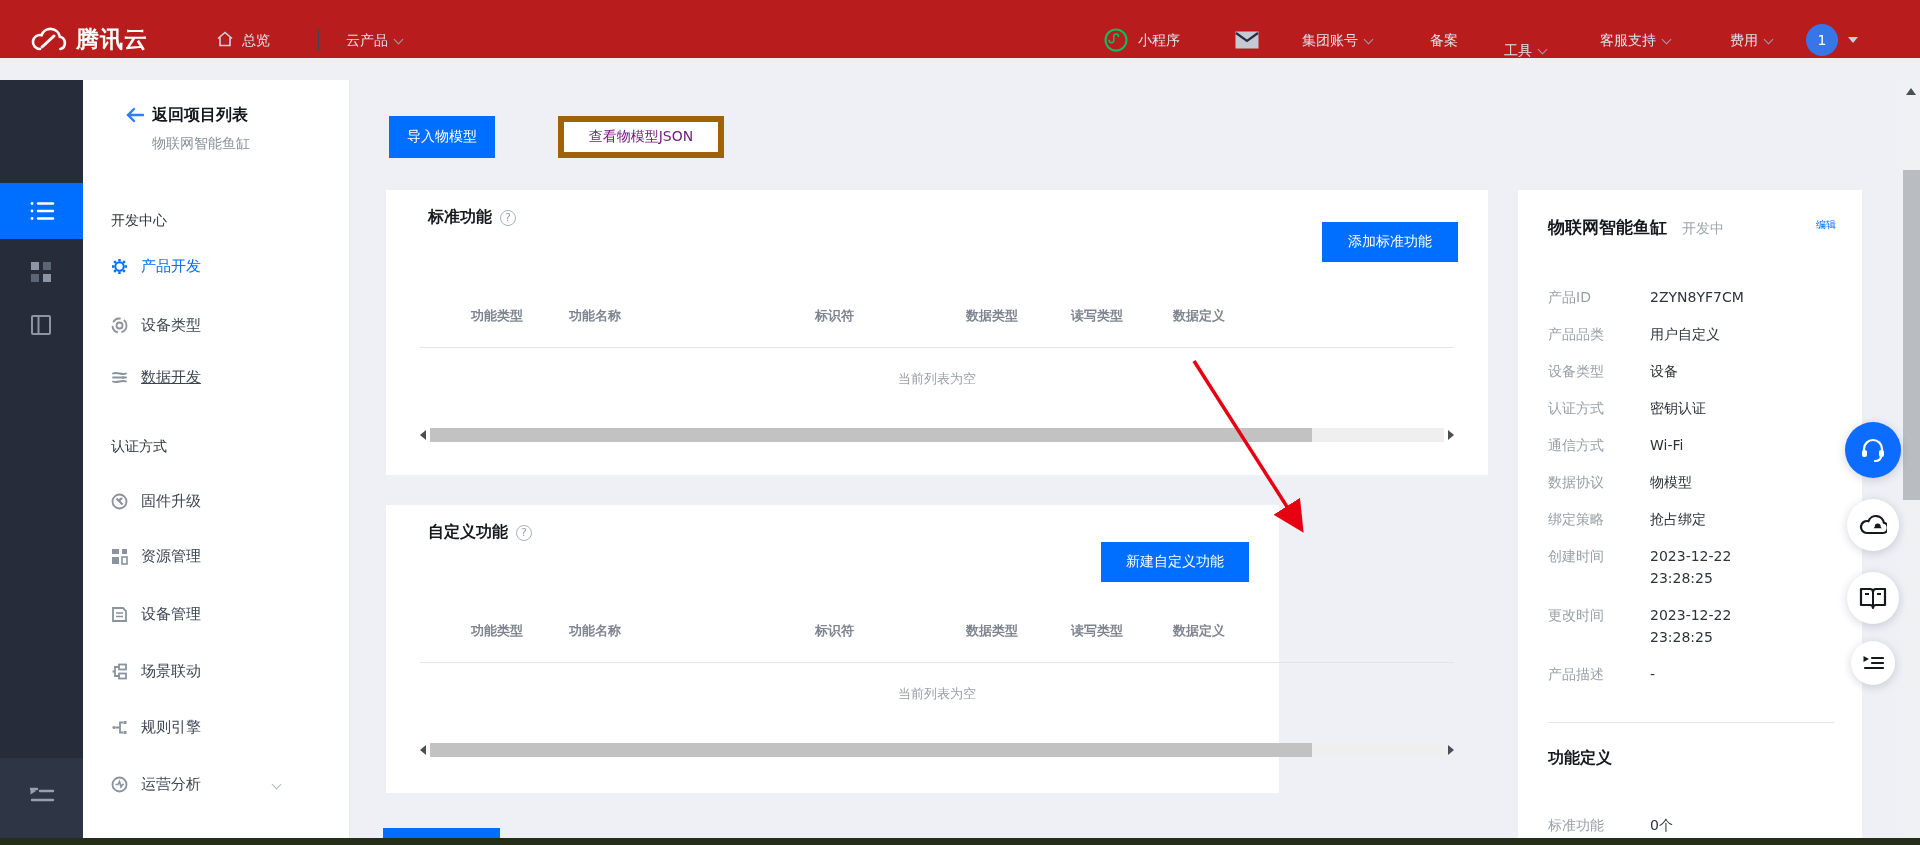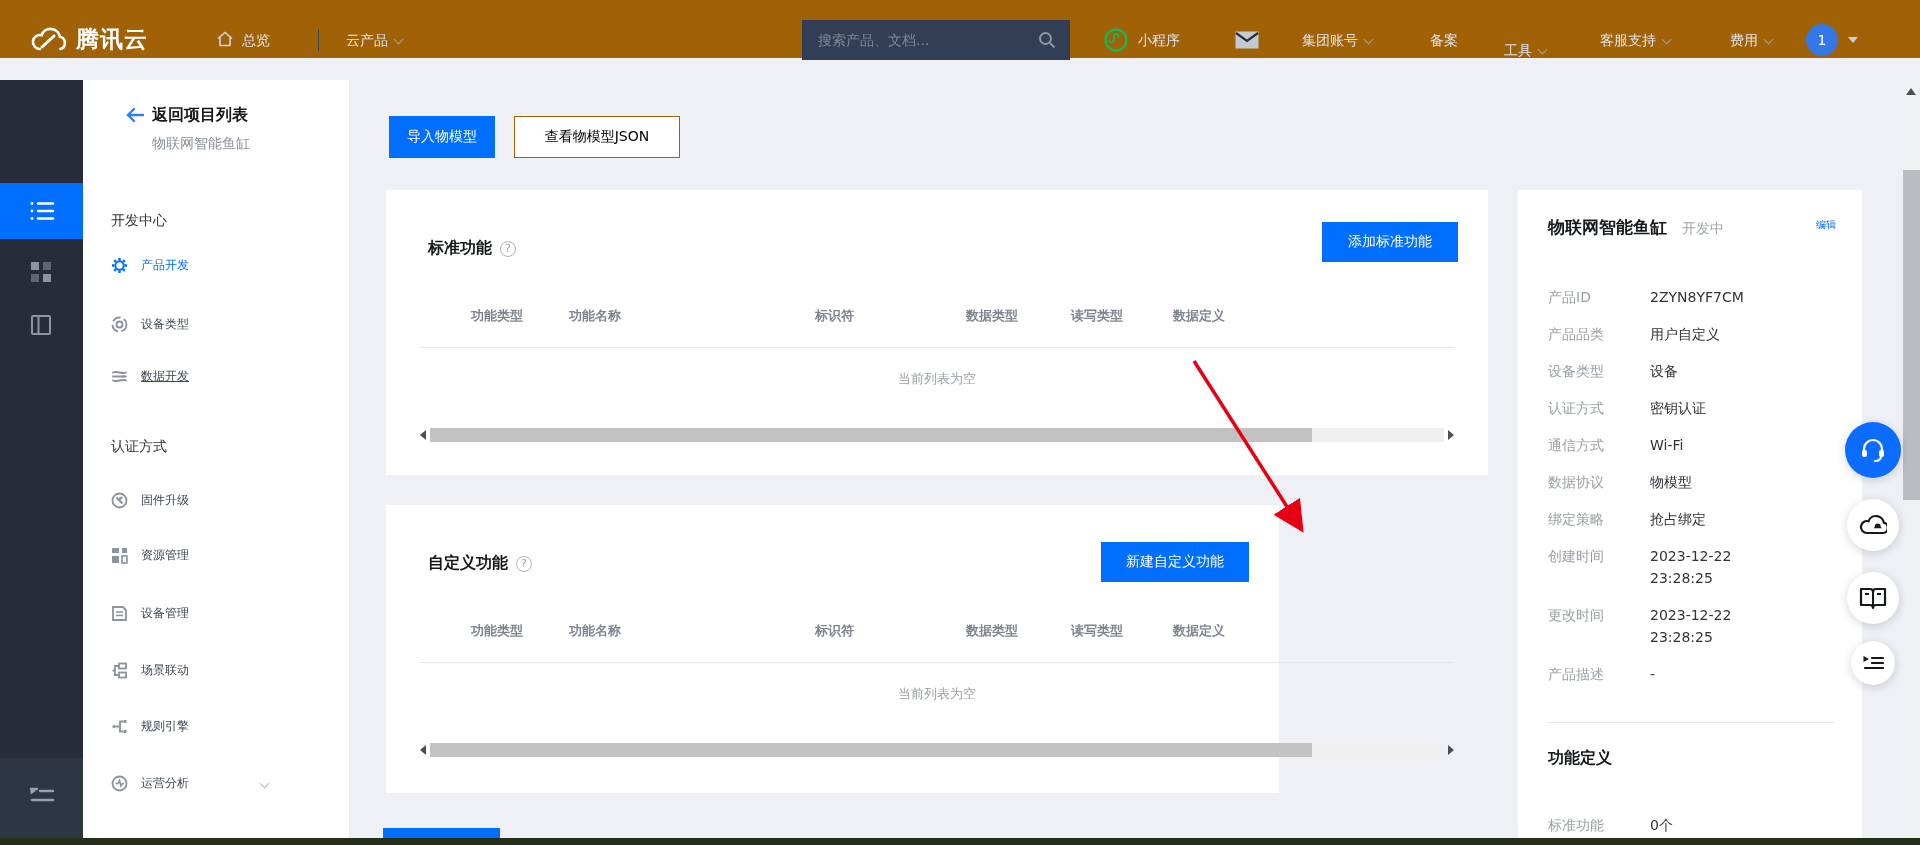--- a/index.html
+++ b/index.html
@@ -5,21 +5,21 @@
   * { margin:0; padding:0; box-sizing:border-box; }
   html,body { width:1920px; height:845px; }
   body {
     position:relative; overflow:hidden; background:#eef0f5;
     font-family:"DejaVu Sans","Liberation Sans",sans-serif;
     -webkit-font-smoothing:antialiased;
   }
   .abs { position:absolute; }
 
   
-  .topbar { left:0; top:0; width:1920px; height:58px; background:#a16207; z-index:20; }
+  .topbar { left:0; top:0; width:1920px; height:58px; background:#b91c1c; z-index:20; }
   .topbar .navtxt { color:#dfe3ea; font-size:14px; line-height:20px; cursor:pointer; }
   .brand-name { color:#ffffff; font-size:23px; font-weight:bold; letter-spacing:1px; }
   .nav-divider { width:1px; height:22px; background:#3c4659; }
   .chev { display:inline-block; width:7px; height:7px; border-right:1.5px solid #98a1b1; border-bottom:1.5px solid #98a1b1; transform:rotate(45deg); margin-left:7px; vertical-align:2px; }
   .searchbox { left:802px; top:20px; width:268px; height:40px; background:#323e55; display:flex; align-items:center; }
   .searchbox input { flex:1; background:transparent; border:none; outline:none; color:#aeb6c4; font-size:14px; padding:0 10px 0 16px; font-family:inherit; }
   .searchbox input::placeholder { color:#7e8899; }
   .avatar { left:1806px; top:24px; width:32px; height:32px; border-radius:50%; background:#3577e6; color:#fff; font-size:14px; display:flex; align-items:center; justify-content:center; cursor:pointer; }
   .tri-down { width:0; height:0; border-left:5px solid transparent; border-right:5px solid transparent; border-top:6px solid #c9cedb; }
 
@@ -27,34 +27,34 @@
   .rail { left:0; top:80px; width:83px; height:765px; background:#262c3a; z-index:10; }
   .rail-active { left:0; top:103px; width:83px; height:56px; background:#006eff; display:flex; align-items:center; justify-content:center; cursor:pointer; }
   .rail-ico { display:flex; align-items:center; justify-content:center; cursor:pointer; }
   .rail-bottom { left:0; top:678px; width:83px; height:80px; background:#2e3545; display:flex; align-items:center; justify-content:center; }
 
   
   .sidebar { left:83px; top:80px; width:267px; height:765px; background:#ffffff; border-right:1px solid #e8eaee; z-index:9; }
   .sb-back-label { color:#15181d; font-size:16px; font-weight:bold; cursor:pointer; }
   .sb-project { color:#8a9099; font-size:14px; }
   .sb-group { color:#30343b; font-size:14px; }
-  .sb-item { display:flex; align-items:center; color:#3c4653; font-size:12px; cursor:pointer; }
+  .sb-item { display:flex; align-items:center; color:#3c4653; font-size:15px; cursor:pointer; }
   .sb-item .ico { width:17px; height:17px; margin-right:13px; color:#8a939e; flex:0 0 17px; }
   .sb-item.active { color:#006eff; }
   .sb-item.active .ico { color:#006eff; }
   .sb-chev { border-color:#b3bac4; }
 
   
   .btn { display:flex; align-items:center; justify-content:center; font-size:14px; cursor:pointer; }
   .btn-primary { background:#006eff; color:#ffffff; }
-  .btn-outline { background:#ffffff; color:#000000; border:1px solid #a16207; }
+  .btn-outline { background:#ffffff; color:#701a75; border:6px solid #a16207;margin-left:44px; }
 
   
   .card { background:#ffffff; }
-  .card-title { left:42px; top:48px; font-size:16px; font-weight:bold; color:#15181d; }
+  .card-title { left:42px; top:17px; font-size:16px; font-weight:bold; color:#15181d; }
   .help { display:inline-block; width:16px; height:16px; border:1px solid #adb2ba; border-radius:50%; color:#9aa0a8; font-size:11px; line-height:14px; text-align:center; margin-left:8px; vertical-align:1px; font-weight:normal; cursor:pointer; }
   .th { position:absolute; top:117px; color:#7f8590; font-size:13px; font-weight:bold; }
   .tbl-divider { left:34px; top:157px; width:1034px; height:1px; background:#e2e5ea; }
   .empty { left:0; top:180px; width:1102px; text-align:center; color:#9aa0a8; font-size:13px; }
   .hscroll { left:34px; top:237px; width:1034px; height:16px; display:flex; align-items:center; }
   .hs-track { flex:1; height:14px; background:#efefef; position:relative; margin:0 4px; cursor:pointer; }
   .hs-thumb { position:absolute; left:0; top:0; height:14px; width:87%; background:#c2c2c2; cursor:grab; }
   .tri-l { width:0; height:0; border-top:5px solid transparent; border-bottom:5px solid transparent; border-right:6px solid #4a4f54; cursor:pointer; }
   .tri-r { width:0; height:0; border-top:5px solid transparent; border-bottom:5px solid transparent; border-left:6px solid #4a4f54; cursor:pointer; }
 
@@ -97,29 +97,20 @@
 
   <span class="abs" style="left:216px;top:30px;">
     <svg width="18" height="18" viewBox="0 0 18 18" fill="none" stroke="#cfd4dd" stroke-width="1.6">
       <path d="M2 8.5 L9 2.5 L16 8.5 M4 7.5 V15.5 H14 V7.5"></path>
     </svg>
   </span>
   <span class="abs navtxt" style="left:242px;top:30px;">总览</span>
   <span class="abs nav-divider" style="left:318px;top:29px;"></span>
   <span class="abs navtxt" style="left:346px;top:30px;"><span>云产品</span><span class="chev"></span></span>
 
-  <div class="abs searchbox">
-    <input type="text" placeholder="搜索产品、文档..." style="">
-    <span style="margin-right:14px;display:flex;">
-      <svg width="18" height="18" viewBox="0 0 18 18" fill="none" stroke="#8e97a6" stroke-width="2">
-        <circle cx="7.5" cy="7.5" r="5.5"></circle>
-          <path d="M12 12 L16.5 16.5"></path>
-      </svg>
-    </span>
-  </div>
 
   <span class="abs" style="left:1104px;top:28px;">
     <svg width="24" height="24" viewBox="0 0 24 24" fill="none">
       <circle cx="12" cy="12" r="10.5" stroke="#07c160" stroke-width="2"></circle>
       <path d="M8.5 14.5 a3 3 0 0 0 6 0 v-5 a3 3 0 0 1 6 0" stroke="#07c160" stroke-width="2" transform="translate(-1.5 1) scale(0.78)" stroke-linecap="round"></path>
     </svg>
   </span>
   <span class="abs navtxt" style="left:1138px;top:30px;">小程序</span>
 
   <span class="abs" style="left:1234px;top:30px;">

